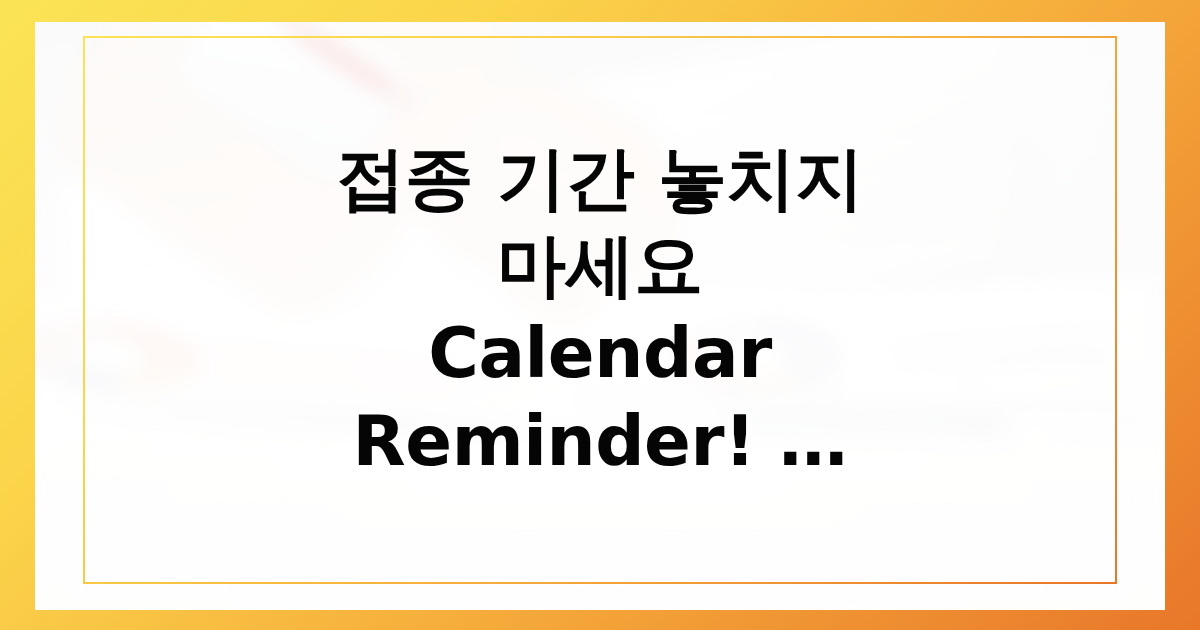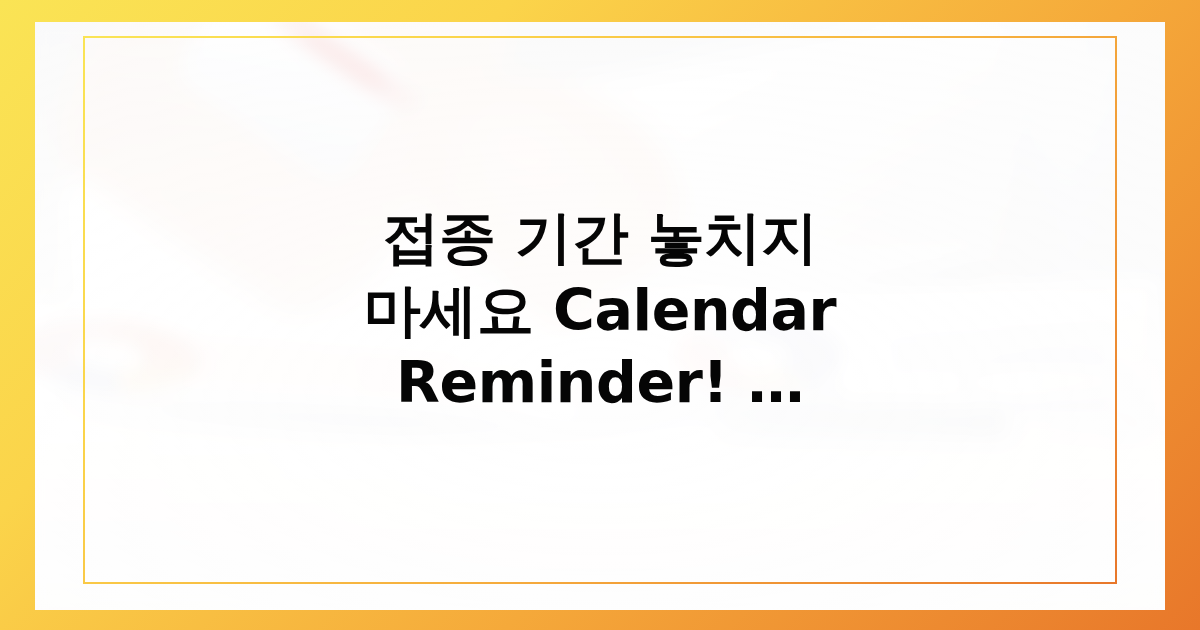--- a/index.html
+++ b/index.html
@@ -338,21 +338,21 @@
     align-items: center;
     justify-content: center;
     z-index: 5;
   }
   .headline {
     margin: 2px;
     padding: 0 26px;
     text-align: center;
     font-family: "DejaVu Sans", "Liberation Sans", sans-serif;
     font-weight: 700;
-    font-size: 57px;
+    font-size: 69px;
     line-height: 1.27;
     letter-spacing: -0.4px;
     color: #050505;
     max-width: 560px;
     word-break: keep-all;
   }
 </style>
 </head>
 <body>
 

